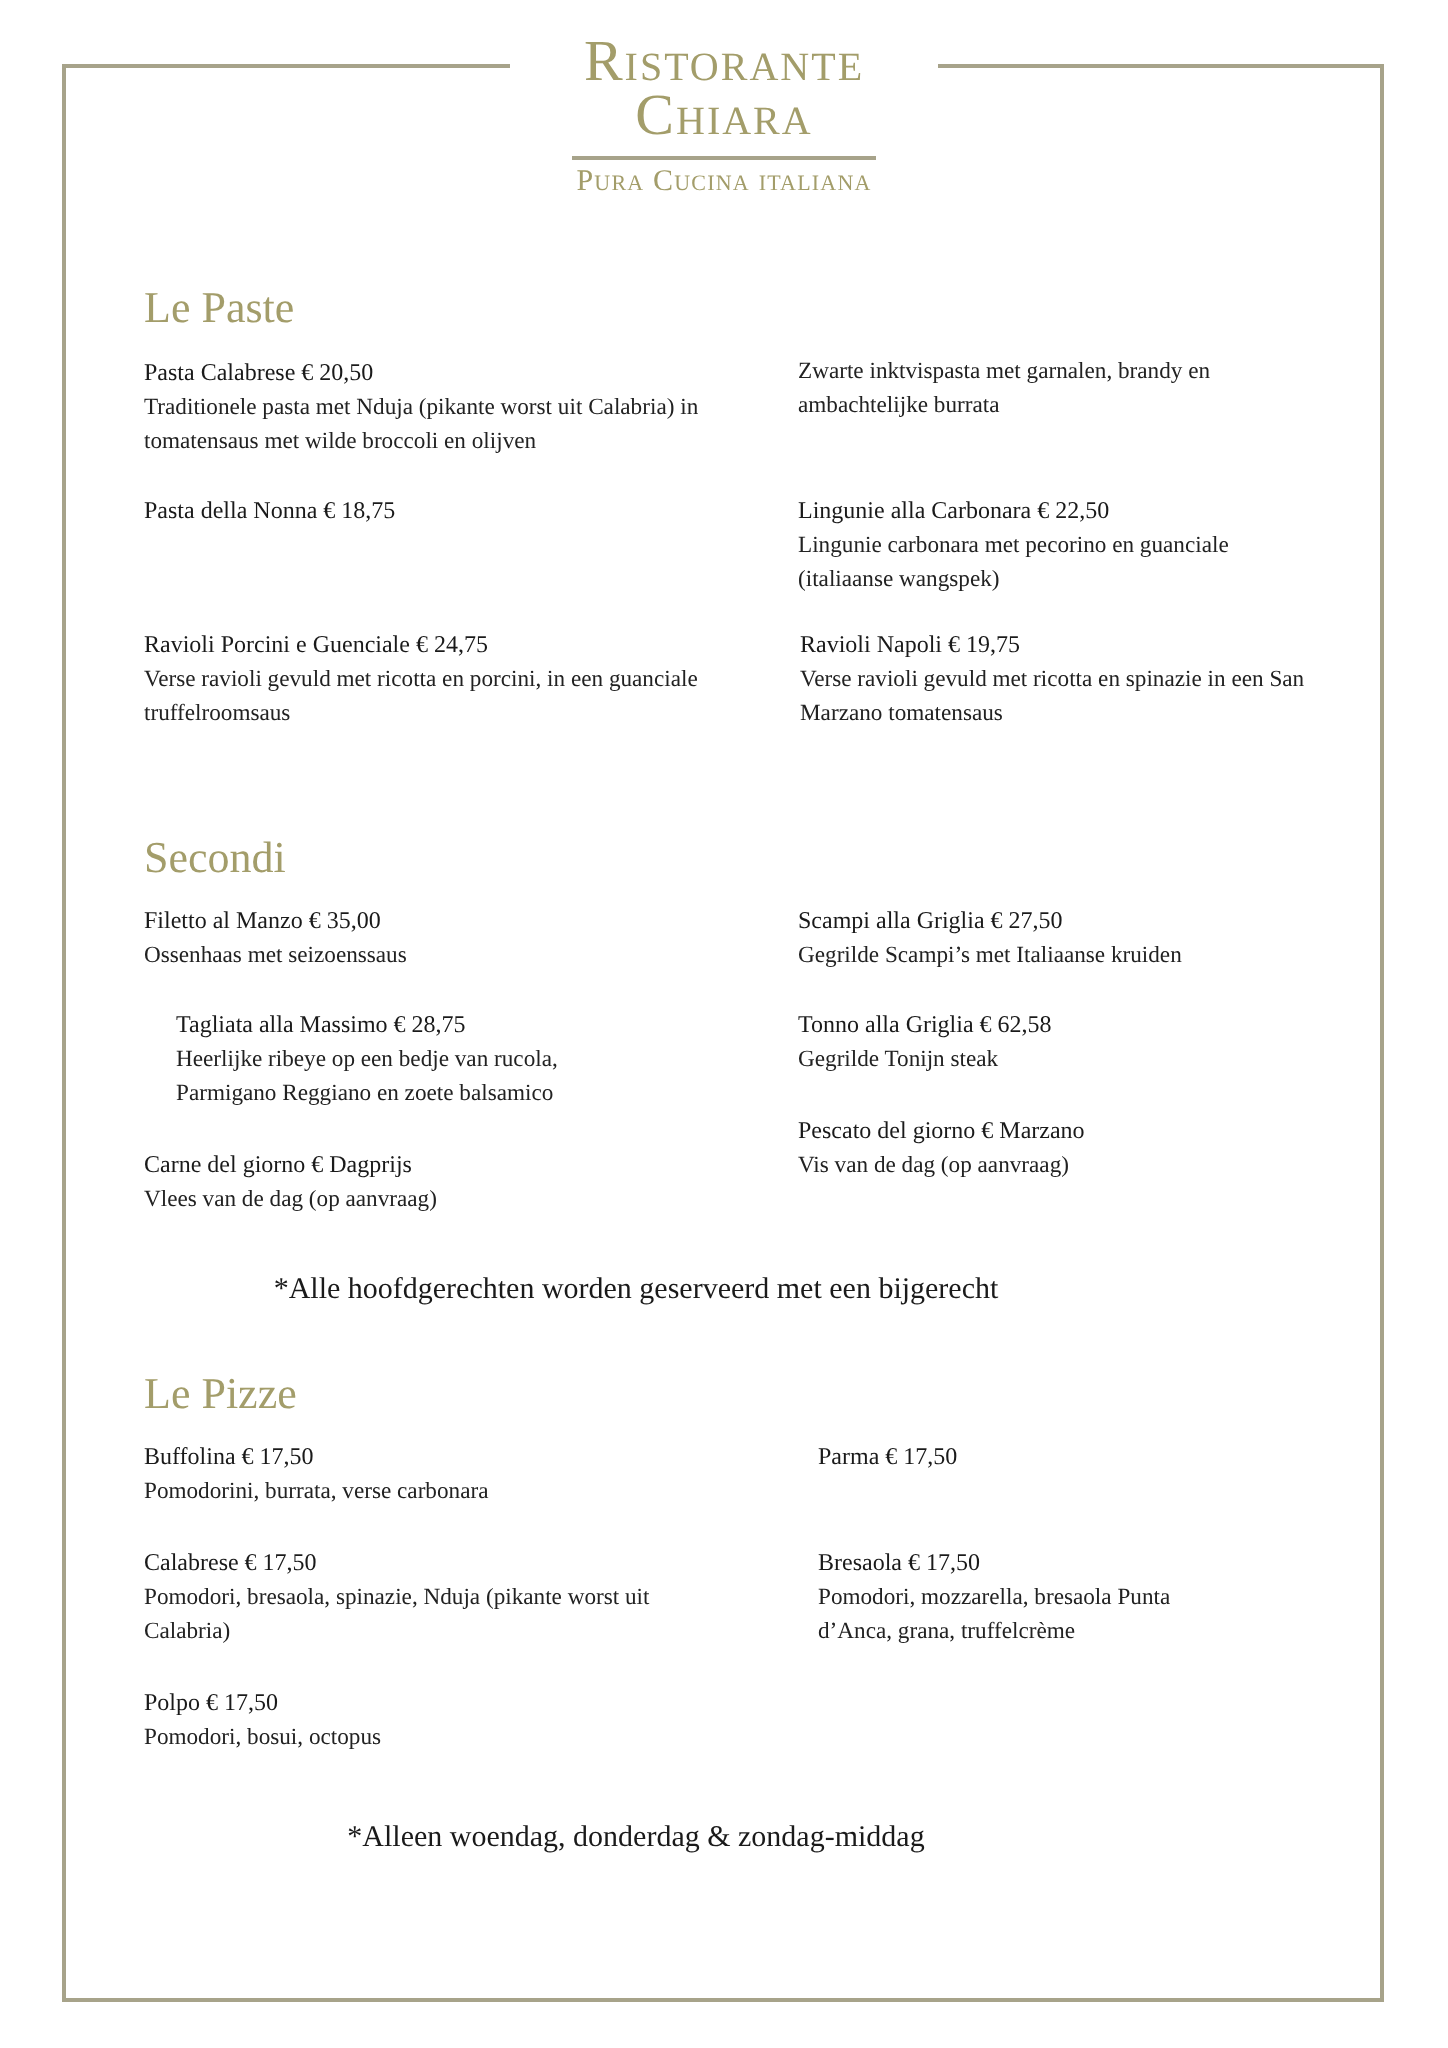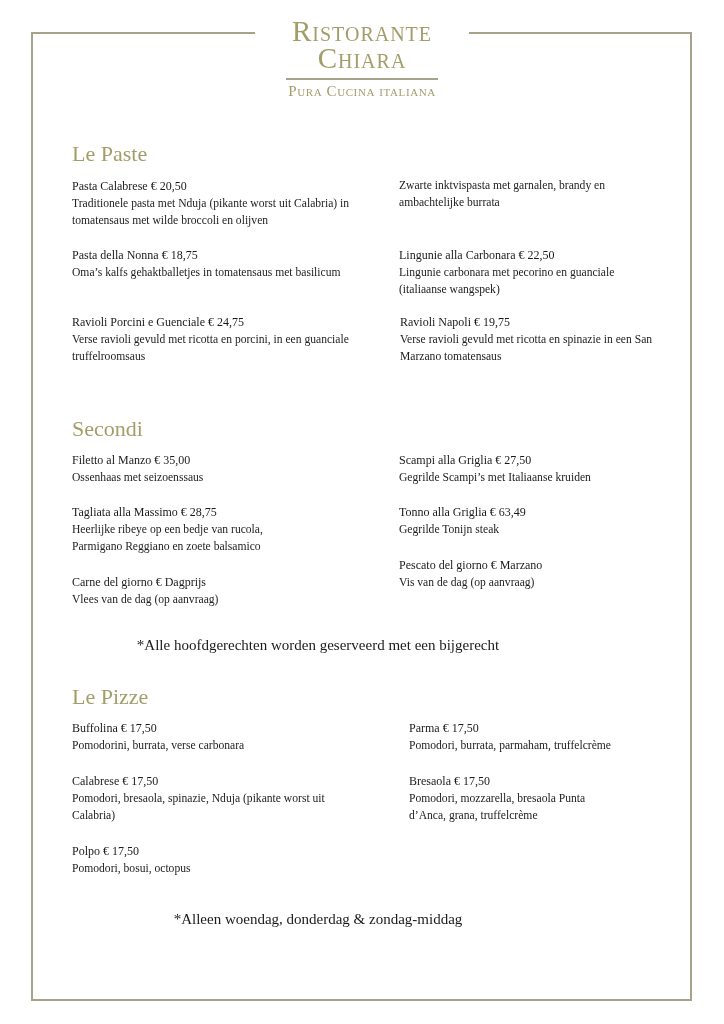--- a/index.html
+++ b/index.html
@@ -116,21 +116,20 @@
 
 <div class="item" style="left:72px; top:177px; width:300px;">
   <div class="item-name">Pasta Calabrese € 20,50</div>
   <div class="item-desc">Traditionele pasta met Nduja (pikante worst uit Calabria) in tomatensaus met wilde broccoli en olijven</div>
 </div>
 <div class="item" style="left:399px; top:177px; width:260px;">
   <div class="item-desc">Zwarte inktvispasta met garnalen, brandy en ambachtelijke burrata</div>
 </div>
 <div class="item" style="left:72px; top:246px; width:275px;">
   <div class="item-name">Pasta della Nonna € 18,75</div>
-  <div class="item-desc">Oma’s kalfs gehaktballetjes in tomatensaus met basilicum</div>
 </div>
 <div class="item" style="left:399px; top:246px; width:265px;">
   <div class="item-name">Lingunie alla Carbonara € 22,50</div>
   <div class="item-desc">Lingunie carbonara met pecorino en guanciale (italiaanse wangspek)</div>
 </div>
 <div class="item" style="left:72px; top:313px; width:280px;">
   <div class="item-name">Ravioli Porcini e Guenciale € 24,75</div>
   <div class="item-desc">Verse ravioli gevuld met ricotta en porcini, in een guanciale truffelroomsaus</div>
 </div>
 <div class="item" style="left:400px; top:313px; width:260px;">
@@ -141,26 +140,26 @@
 <div class="section-title" style="top:416px;">Secondi</div>
 
 <div class="item" style="left:72px; top:451px; width:290px;">
   <div class="item-name">Filetto al Manzo € 35,00</div>
   <div class="item-desc">Ossenhaas met seizoenssaus</div>
 </div>
 <div class="item" style="left:399px; top:451px; width:260px;">
   <div class="item-name">Scampi alla Griglia € 27,50</div>
   <div class="item-desc">Gegrilde Scampi’s met Italiaanse kruiden</div>
 </div>
-<div class="item" style="left:72px; top:503px; width:240px;">
+<div class="item" style="left:88px; top:503px; width:240px;">
   <div class="item-name">Tagliata alla Massimo € 28,75</div>
   <div class="item-desc">Heerlijke ribeye op een bedje van rucola, Parmigano Reggiano en zoete balsamico</div>
 </div>
 <div class="item" style="left:399px; top:503px; width:260px;">
-  <div class="item-name">Tonno alla Griglia € 63,49</div>
+  <div class="item-name">Tonno alla Griglia € 62,58</div>
   <div class="item-desc">Gegrilde Tonijn steak</div>
 </div>
 <div class="item" style="left:399px; top:556px; width:260px;">
   <div class="item-name">Pescato del giorno € Marzano</div>
   <div class="item-desc">Vis van de dag (op aanvraag)</div>
 </div>
 <div class="item" style="left:72px; top:573px; width:260px;">
   <div class="item-name">Carne del giorno € Dagprijs</div>
   <div class="item-desc">Vlees van de dag (op aanvraag)</div>
 </div>
@@ -168,21 +167,20 @@
 <div class="note" style="top:636px;">*Alle hoofdgerechten worden geserveerd met een bijgerecht</div>
 
 <div class="section-title" style="top:684px;">Le Pizze</div>
 
 <div class="item" style="left:72px; top:719px; width:290px;">
   <div class="item-name">Buffolina € 17,50</div>
   <div class="item-desc">Pomodorini, burrata, verse carbonara</div>
 </div>
 <div class="item" style="left:409px; top:719px; width:260px;">
   <div class="item-name">Parma € 17,50</div>
-  <div class="item-desc">Pomodori, burrata, parmaham, truffelcrème</div>
 </div>
 <div class="item" style="left:72px; top:772px; width:255px;">
   <div class="item-name">Calabrese € 17,50</div>
   <div class="item-desc">Pomodori, bresaola, spinazie, Nduja (pikante worst uit Calabria)</div>
 </div>
 <div class="item" style="left:409px; top:772px; width:215px;">
   <div class="item-name">Bresaola € 17,50</div>
   <div class="item-desc">Pomodori, mozzarella, bresaola Punta d’Anca, grana, truffelcrème</div>
 </div>
 <div class="item" style="left:72px; top:842px; width:260px;">

